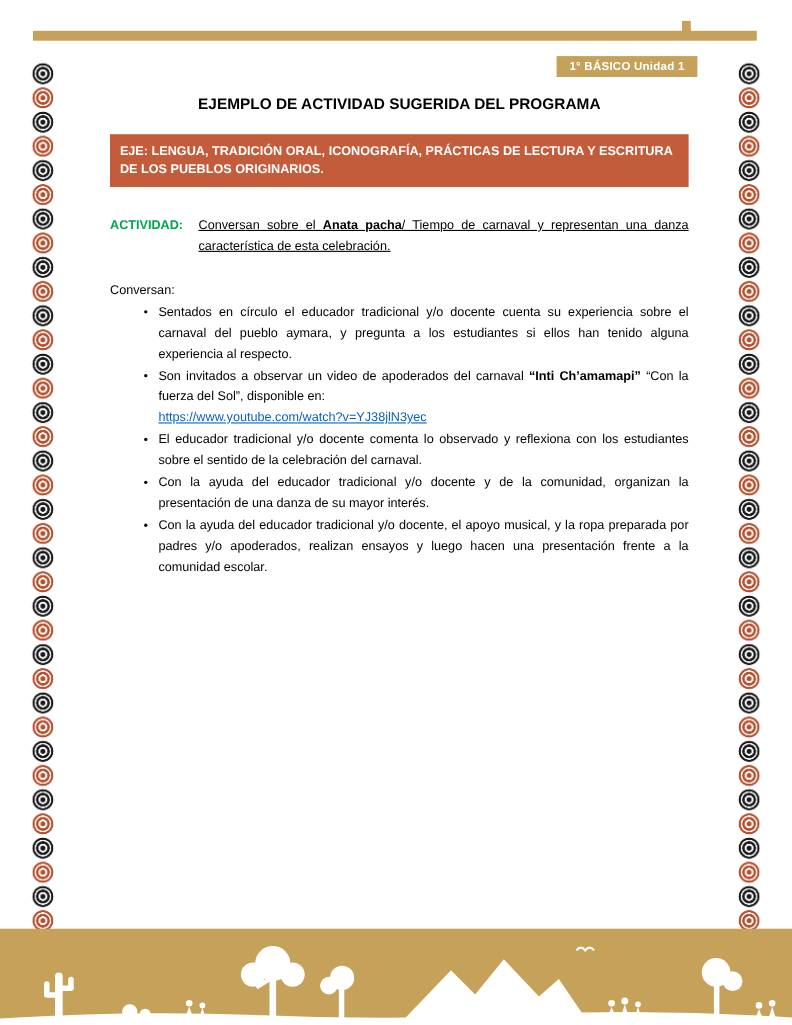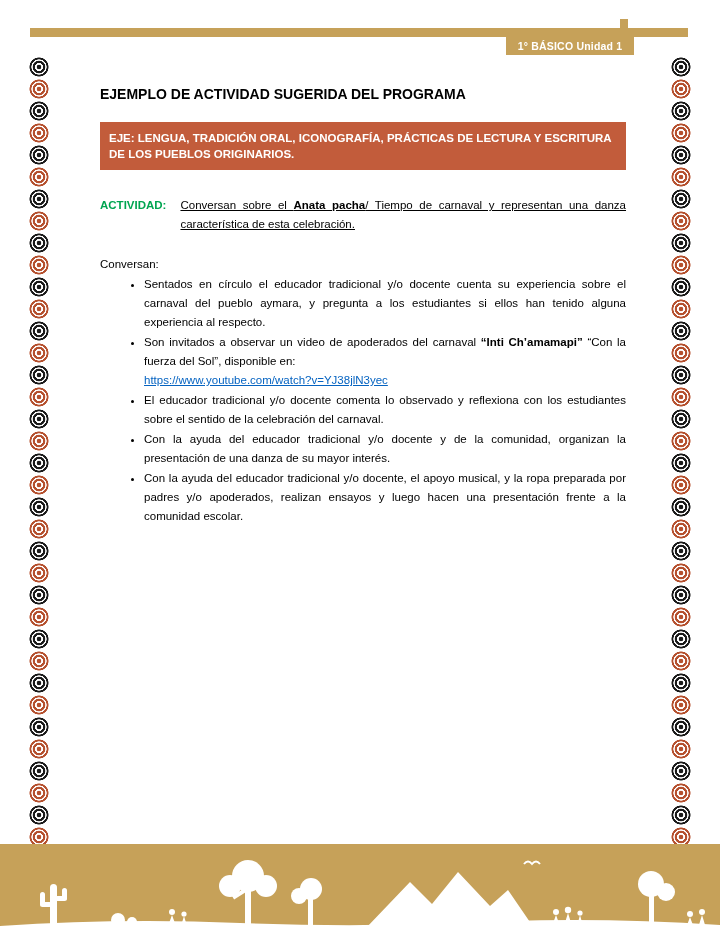--- a/index.html
+++ b/index.html
@@ -30,21 +30,21 @@
     background:var(--accent-tan);
   }
   .top-tick{
     position:absolute;
     left:620px; top:19px;
     width:8px; height:10px;
     background:var(--accent-tan);
   }
   .badge{
     position:absolute;
-    left:506px; top:36px;
+    left:506px; top:51px;
     width:128px; height:19px;
     background:var(--accent-tan);
     color:#ffffff;
     font-size:10.5px;
     font-weight:bold;
     display:flex;
     align-items:center;
     justify-content:center;
     letter-spacing:.2px;
   }
@@ -78,21 +78,21 @@
   .content{
     position:absolute;
     left:100px; top:80px;
     width:526px;
     color:#000000;
   }
   .title{
     margin:6px 0 20px 0;
     font-size:14px;
     font-weight:bold;
-    text-align:left;
+    text-align:center;
   }
   .eje-banner{
     background:var(--banner-orange);
     color:#ffffff;
     font-weight:bold;
     font-size:11.5px;
     line-height:16px;
     padding:8px 9px;
     margin-bottom:26px;
   }

